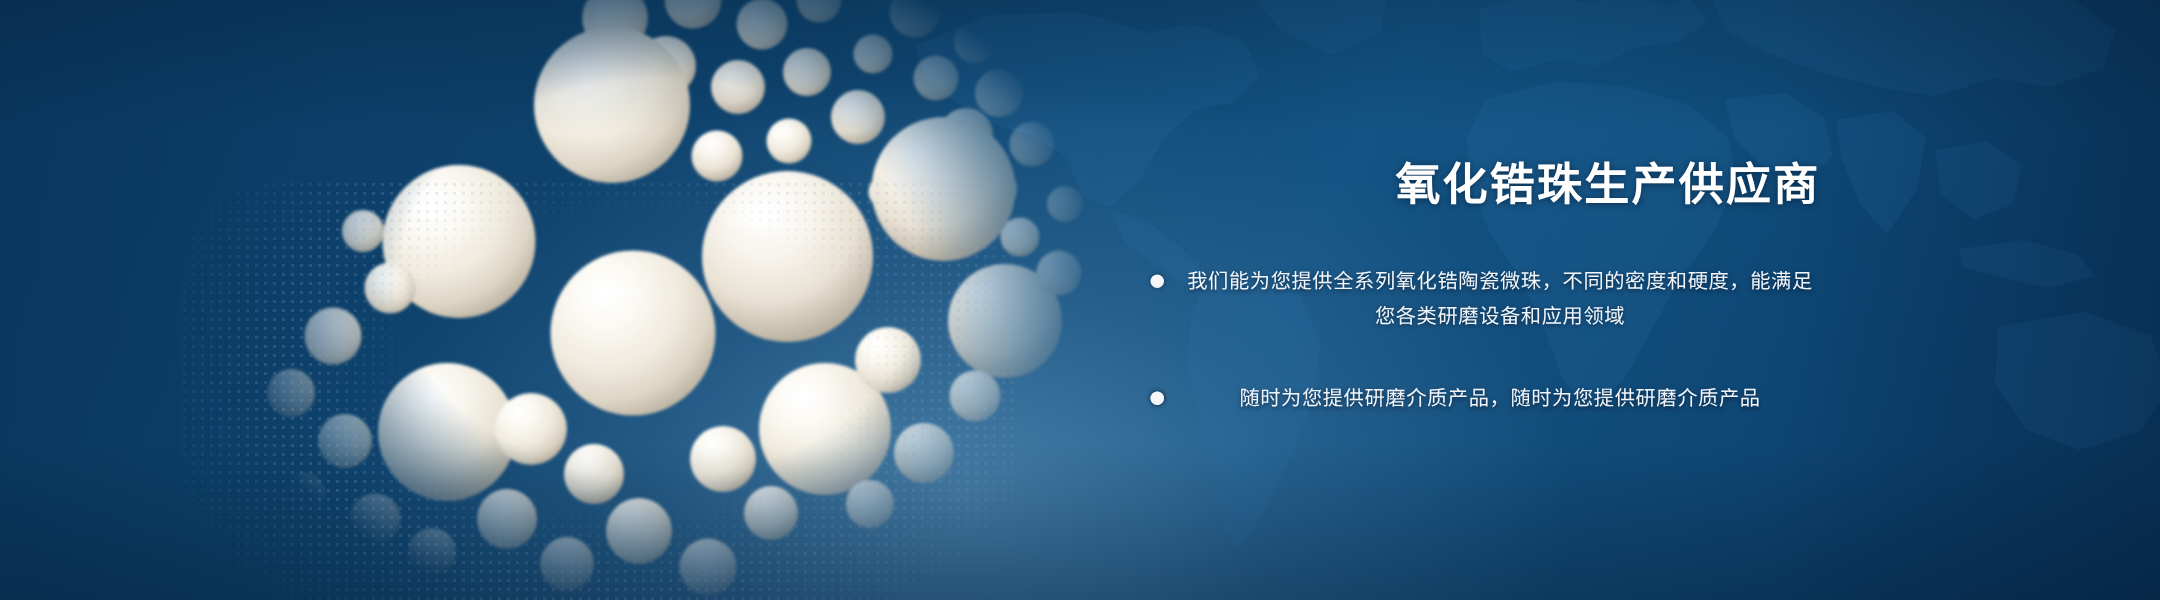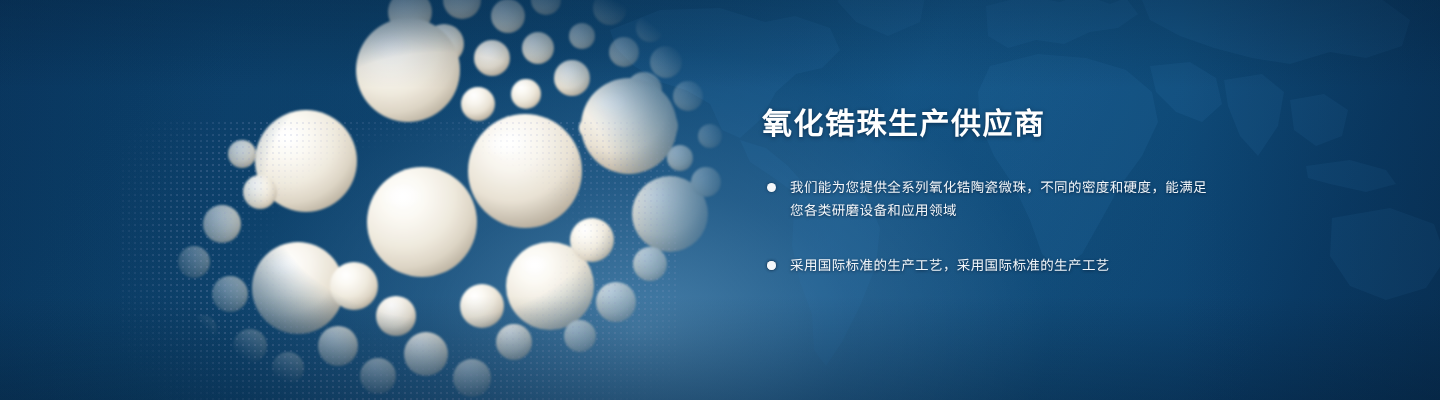--- a/index.html
+++ b/index.html
@@ -101,20 +101,21 @@
       radial-gradient(ellipse 330px 230px at 290px 130px, #000 60%, rgba(0,0,0,0) 100%);
             mask-composite: intersect;
   }
 
   
   .copy {
     position: absolute;
     left: 762px;
     top: 104px;
     width: 620px;
+    text-align: center;
   }
 
   .headline {
     margin: 0;
     font-size: 30px;
     line-height: 40px;
     font-weight: 600;
     letter-spacing: 1.5px;
     color: #ffffff;
     text-shadow: 0 1px 4px rgba(0,14,32,0.55);
@@ -311,18 +312,18 @@
     <ul class="bullets">
       <li class="bullet">
         <span class="dot"></span>
         <span class="bullet-text">我们能为您提供全系列氧化锆陶瓷微珠，不同的密度和硬度，能满足您各类研磨设备和应用领域</span>
       </li>
       <li class="bullet">
         <span class="dot"></span>
       </li>
       <li class="bullet">
         <span class="dot"></span>
-        <span class="bullet-text">采用国际标准的生产工艺，采用国际标准的生产工艺</span>
+        <span class="bullet-text">随时为您提供研磨介质产品，随时为您提供研磨介质产品</span>
       </li>
     </ul>
   </div>
 
 </div>
 
 </body></html>

